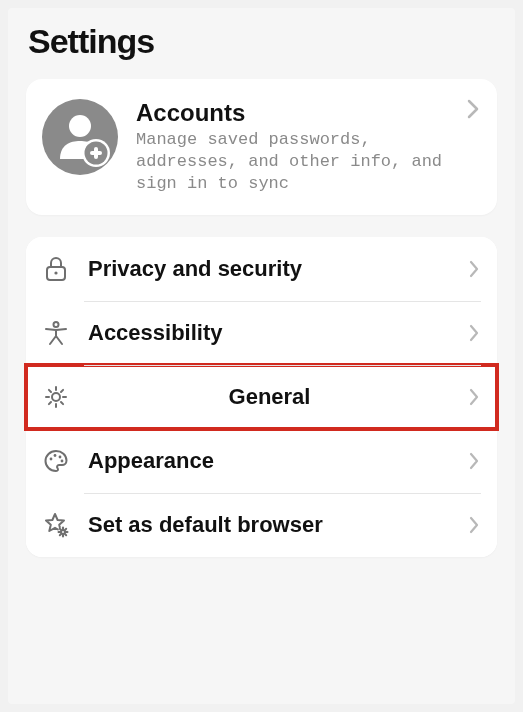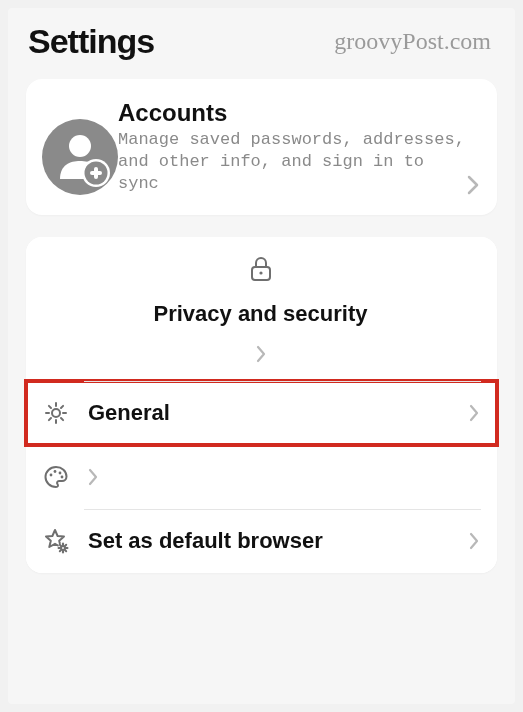--- a/index.html
+++ b/index.html
@@ -37,22 +37,23 @@
       margin-top: 6px;
     }
     .card {
       background: #fff;
       border-radius: 16px;
       box-shadow: 0 1px 2px rgba(0,0,0,0.03);
       margin-bottom: 22px;
     }
     .account-row {
       display: flex;
-      align-items: flex-end;
+      align-items: flex-start;
       padding: 20px 18px 20px 16px;
+      gap: 18px;
       cursor: pointer;
     }
     .avatar-wrap {
       flex: 0 0 auto;
     }
     .account-text { flex: 1 1 auto; }
     .account-title {
       font-size: 24px;
       font-weight: 800;
       color: #111;
@@ -73,21 +74,21 @@
     }
     .list-item {
       position: relative;
       display: flex;
       align-items: center;
       gap: 18px;
       padding: 18px 18px 18px 16px;
       cursor: pointer;
       background: #fff;
     }
-    .list .list-item:first-child { border-top-left-radius: 16px; border-top-right-radius: 16px; flex-direction: column; }
+    .list .list-item:first-child { border-top-left-radius: 16px; border-top-right-radius: 16px; }
     .list .list-item:last-child { border-bottom-left-radius: 16px; border-bottom-right-radius: 16px; }
     .list-item + .list-item::before {
       content: "";
       position: absolute;
       left: 58px;
       right: 16px;
       top: 0;
       height: 1px;
       background: #e5e5e5;
     }
@@ -104,30 +105,30 @@
       flex: 1 1 auto;
       font-size: 22px;
       font-weight: 800;
       color: #111;
     }
     .highlight {
       outline: 4px solid #d12a1f;
       outline-offset: -2px;
       z-index: 2;
       background: #fff;
+      text-align: center;
     }
     svg { display: block; }
   </style>
 </head>
 <body>
 
 <div class="outer">
   <div class="header">
     <div class="page-title">Settings</div>
-    <div class="watermark">groovyPost.com</div>
   </div>
 
   <div class="card">
     <div class="account-row">
       <span class="avatar-wrap">
         <svg width="76" height="76" viewBox="0 0 76 76">
           <circle cx="38" cy="38" r="38" fill="#8a8a8a"></circle>
           <circle cx="38" cy="27" r="11" fill="#fff"></circle>
           <path d="M18 60 C18 46 28 42 38 42 C48 42 58 46 58 60 Z" fill="#fff"></path>
           <circle cx="54" cy="54" r="14" fill="#fff"></circle>
@@ -159,20 +160,34 @@
         </svg>
       </span>
       <div class="item-label">Privacy and security</div>
       <span class="chevron">
         <svg width="10" height="18" viewBox="0 0 10 18" fill="none">
             <path d="M2 2 L8 9 L2 16" stroke="currentColor" stroke-width="2.2" stroke-linecap="round" stroke-linejoin="round"></path>
           </svg>
       </span>
     </div>
 
+    <div class="list-item">
+      <span class="item-icon">
+        <svg width="26" height="26" viewBox="0 0 26 26" fill="none" stroke="currentColor" stroke-width="2">
+          <circle cx="13" cy="4.5" r="2.5"></circle>
+          <path d="M3 9 L13 10 L23 9 M13 10 L13 16 M13 16 L7 24 M13 16 L19 24" stroke-linecap="round" stroke-linejoin="round"></path>
+        </svg>
+      </span>
+      <div class="item-label">Accessibility</div>
+      <span class="chevron">
+        <svg width="10" height="18" viewBox="0 0 10 18" fill="none">
+            <path d="M2 2 L8 9 L2 16" stroke="currentColor" stroke-width="2.2" stroke-linecap="round" stroke-linejoin="round"></path>
+          </svg>
+      </span>
+    </div>
 
     <div class="list-item highlight">
       <span class="item-icon">
         <svg width="26" height="26" viewBox="0 0 26 26" fill="none" stroke="currentColor" stroke-width="2">
           <circle cx="13" cy="13" r="4"></circle>
           <path d="M13 3 V6 M13 20 V23 M3 13 H6 M20 13 H23 M5.9 5.9 L8 8 M18 18 L20.1 20.1 M20.1 5.9 L18 8 M8 18 L5.9 20.1" stroke-linecap="round"></path>
         </svg>
       </span>
       <div class="item-label">General</div>
       <span class="chevron">
@@ -185,20 +200,21 @@
     <div class="list-item">
       <span class="item-icon">
         <svg width="26" height="26" viewBox="0 0 26 26" fill="none" stroke="currentColor" stroke-width="2">
           <path d="M13 3 C7 3 2.5 7.5 2.5 13 C2.5 18.5 7 23 13 23 C15 23 15.5 21.5 14.5 20.2 C13.5 18.9 14.2 17 16 17 L19 17 C21.5 17 23.5 15 23.5 12.5 C23.5 7 18.8 3 13 3 Z"></path>
           <circle cx="8" cy="11" r="1.4" fill="currentColor" stroke="none"></circle>
           <circle cx="12" cy="7.5" r="1.4" fill="currentColor" stroke="none"></circle>
           <circle cx="17" cy="9" r="1.4" fill="currentColor" stroke="none"></circle>
           <circle cx="19" cy="13" r="1.4" fill="currentColor" stroke="none"></circle>
         </svg>
       </span>
+      <div class="item-label">Appearance</div>
       <span class="chevron">
         <svg width="10" height="18" viewBox="0 0 10 18" fill="none">
             <path d="M2 2 L8 9 L2 16" stroke="currentColor" stroke-width="2.2" stroke-linecap="round" stroke-linejoin="round"></path>
           </svg>
       </span>
     </div>
 
 
     <div class="list-item">
       <span class="item-icon">

